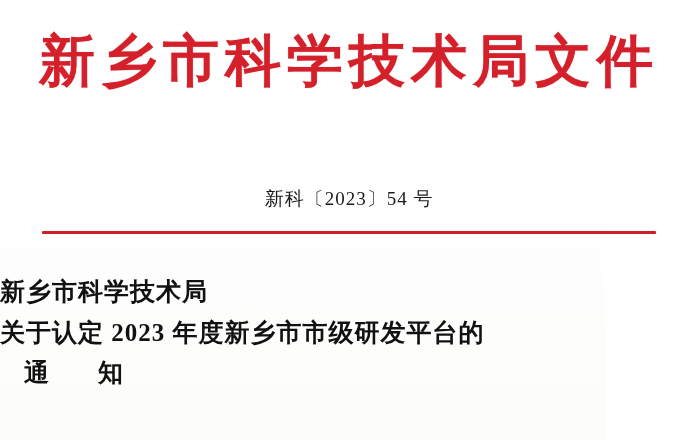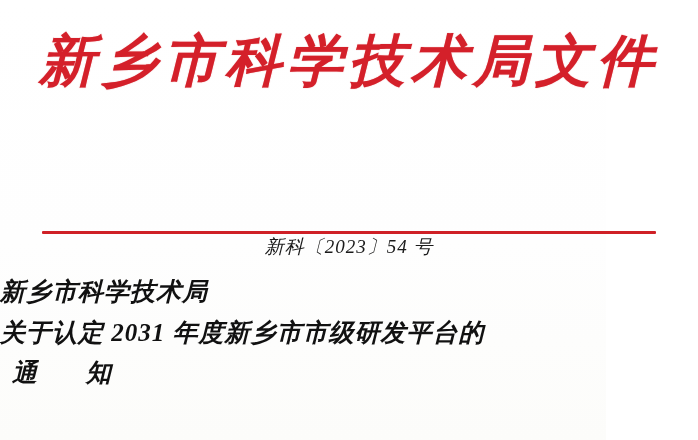--- a/index.html
+++ b/index.html
@@ -11,21 +11,20 @@
     height: 440px;
     background: #ffffff;
     font-family: "Liberation Serif", serif;
     overflow: hidden;
   }
   .page {
     position: relative;
     width: 606px;
     height: 440px;
     background: #fdba74;
-    font-style: italic;
   }
   
   .page::before {
     content: "";
     position: absolute;
     inset: 0;
     background: linear-gradient(180deg, #ffffff 0%, #fefefe 55%, #fcfcfa 100%);
     pointer-events: none;
   }
 
@@ -48,21 +47,20 @@
   .doc-number {
     position: absolute;
     top: 186px;
     left: 0;
     width: 698px;
     text-align: center;
     color: #1a1a1a;
     font-size: 19px;
     letter-spacing: 1px;
     white-space: nowrap;
-    margin-top: 48px;
   }
 
   .red-rule {
     position: absolute;
     top: 231px;
     left: 42px;
     width: 614px;
     height: 2.5px;
     background: #cf2026;
     border-radius: 1px;
@@ -78,33 +76,33 @@
     font-weight: bold;
     line-height: 1.62;
     letter-spacing: 1px;
   }
   .title-line {
     display: block;
     white-space: nowrap;
   }
   .title-line.notice {
     letter-spacing: 12px;
-    padding-left: 12px;
+    padding-left: 24px;
   }
 </style>
 </head>
 <body>
 
 <div class="page">
 
   <div class="masthead">新乡市科学技术局文件</div>
 
   <div class="doc-number">新科〔2023〕54 号</div>
 
   <div class="red-rule"></div>
 
   <div class="title-block">
     <span class="title-line">新乡市科学技术局</span>
-    <span class="title-line">关于认定 2031 年度新乡市市级研发平台的</span>
+    <span class="title-line">关于认定 2023 年度新乡市市级研发平台的</span>
     <span class="title-line notice">通　知</span>
   </div>
 
 </div>
 
 </body></html>

